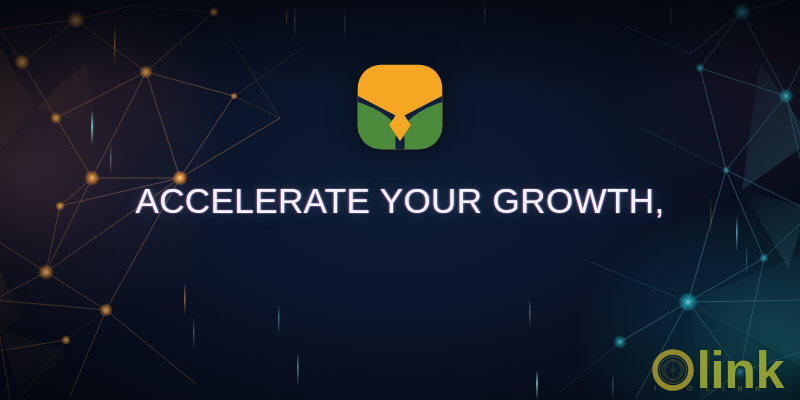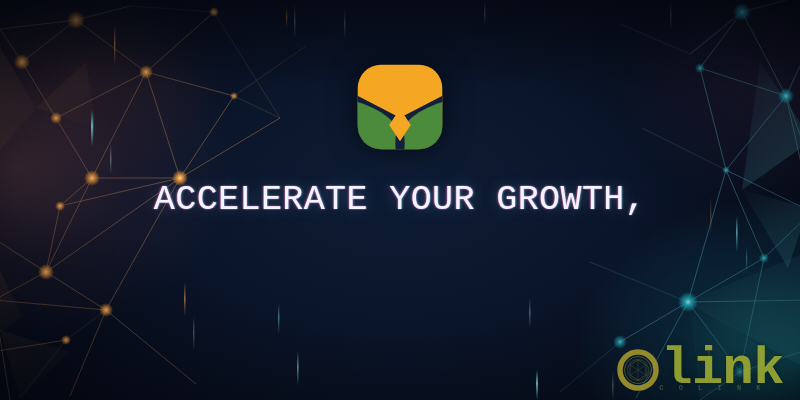--- a/index.html
+++ b/index.html
@@ -8,21 +8,20 @@
     width:800px; height:400px;
     background:#06080f;
     font-family:"Liberation Sans", sans-serif;
     overflow:hidden;
   }
   #banner {
     position:relative;
     width:800px; height:400px;
     overflow:hidden;
     background:#0a1124;
-    font-family:Liberation Mono, monospace;
   }
 
   
   .bg-layer { position:absolute; inset:0; pointer-events:none; }
 
   #bg-base {
     background:
       radial-gradient(ellipse 60% 70% at 50% 48%, #0d1c34 0%, #0a1428 55%, #070c1a 100%);
   }
   #bg-glow-left {

